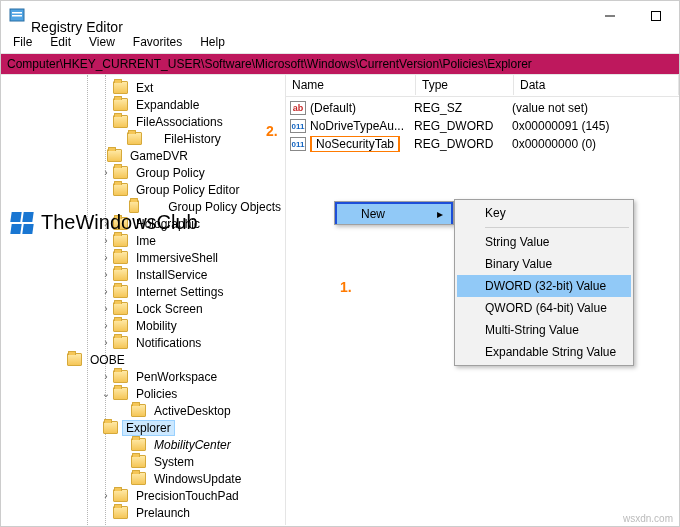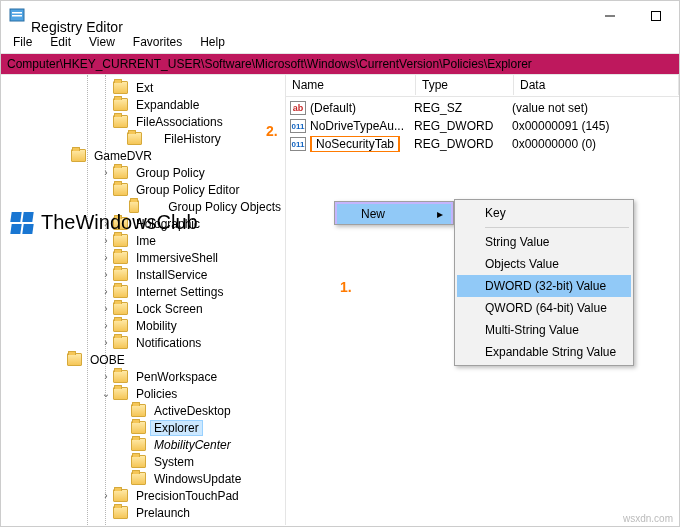--- a/index.html
+++ b/index.html
@@ -159,21 +159,21 @@
   
   .ctxwrap {
     position: absolute;
     display: flex;
     top: 198px;
     left: 334px;
     z-index: 10;
   }
   .submenu1 {
     width: 120px;
-    background: #c4b5fd;
+    background: #1d4ed8;
     border: 1px solid #a0a0a0;
     box-shadow: 2px 2px 4px rgba(0,0,0,.25);
     padding: 2px;
     height: 24px;
   }
   .submenu1 .ctxitem {
     background: #91c9f7;
     display: flex;
     align-items: center;
     justify-content: space-between;
@@ -294,21 +294,21 @@
           </div>
         </li>
         <li>
           <div class="tnode" style="padding-left: 98px; gap: 14px;">
             <span class="twisty blank">›</span>
             <span class="folder-icon"></span>
             <span class="tlabel">FileHistory</span>
           </div>
         </li>
         <li>
-          <div class="tnode" style="padding-left: 56px; align-items: center;">
+          <div class="tnode" style="padding-left: 92px; align-items: center;">
             <span class="twisty blank">›</span>
             <span class="folder-icon"></span>
             <span class="tlabel">GameDVR</span>
           </div>
         </li>
         <li>
           <div class="tnode" style="padding-left: 98px;">
             <span class="twisty">›</span>
             <span class="folder-icon"></span>
             <span class="tlabel">Group Policy</span>
@@ -406,21 +406,21 @@
           </div>
         </li>
         <li>
           <div class="tnode" style="padding-left: 116px;">
             <span class="twisty blank">›</span>
             <span class="folder-icon"></span>
             <span class="tlabel">ActiveDesktop</span>
           </div>
         </li>
         <li>
-          <div class="tnode selected" style="padding-left: 116px;">
+          <div class="tnode selected" style="padding-left: 88px;">
             <span class="twisty blank">›</span>
             <span class="folder-icon"></span>
             <span class="tlabel">Explorer</span>
           </div>
         </li>
         <li>
           <div class="tnode" style="padding-left: 116px; font-style: italic;">
             <span class="twisty blank">›</span>
             <span class="folder-icon"></span>
             <span class="tlabel">MobilityCenter</span>
@@ -491,21 +491,21 @@
         <div class="ctxitem">
           <span>New</span>
           <span>▸</span>
         </div>
       </div>
       <div class="submenu2" id="submenu2">
         <span class="callout-num" style="left:6px; top:78px;">1.</span>
       <div class="ctxitem">Key</div>
           <div class="sep"></div>
           <div class="ctxitem">String Value</div>
-          <div class="ctxitem">Objects Value</div>
+          <div class="ctxitem">Binary Value</div>
           <div class="ctxitem hl">DWORD (32-bit) Value</div>
           <div class="ctxitem">QWORD (64-bit) Value</div>
           <div class="ctxitem">Multi-String Value</div>
           <div class="ctxitem">Expandable String Value</div>
         </div>
     </div>
   </div>
 </div>
 
 <div class="watermark">

